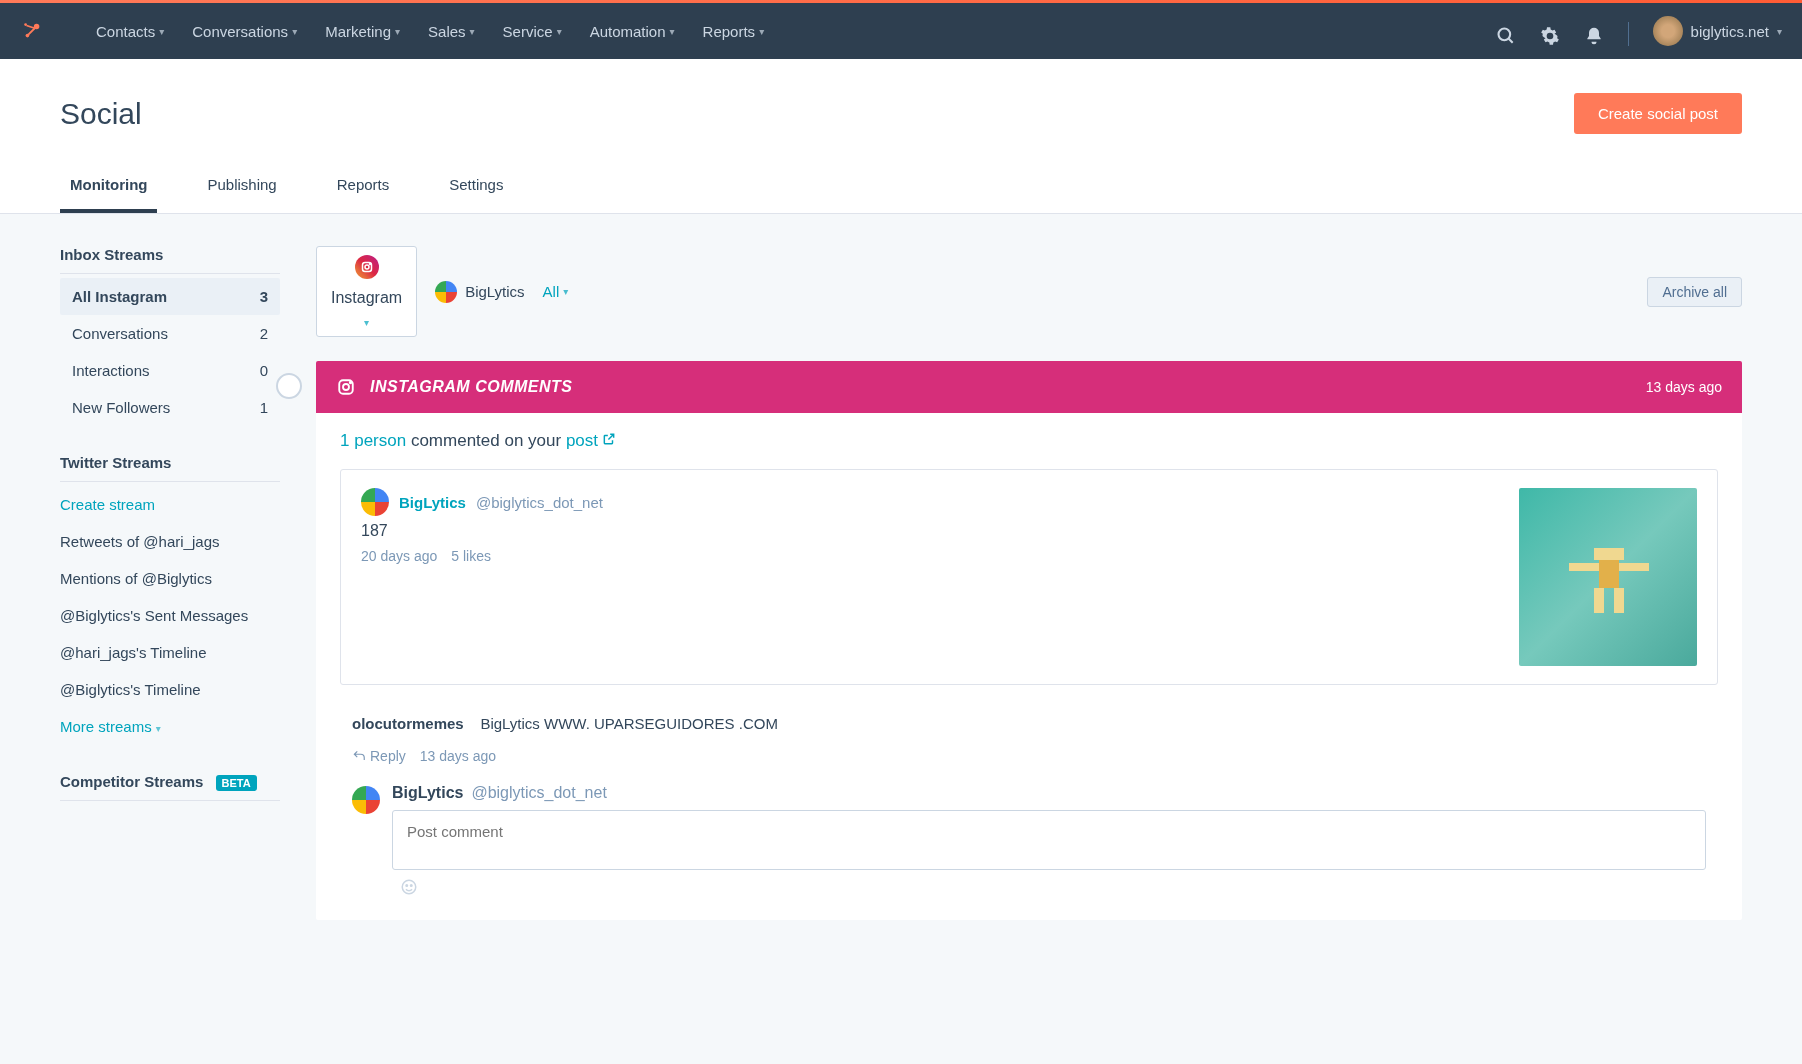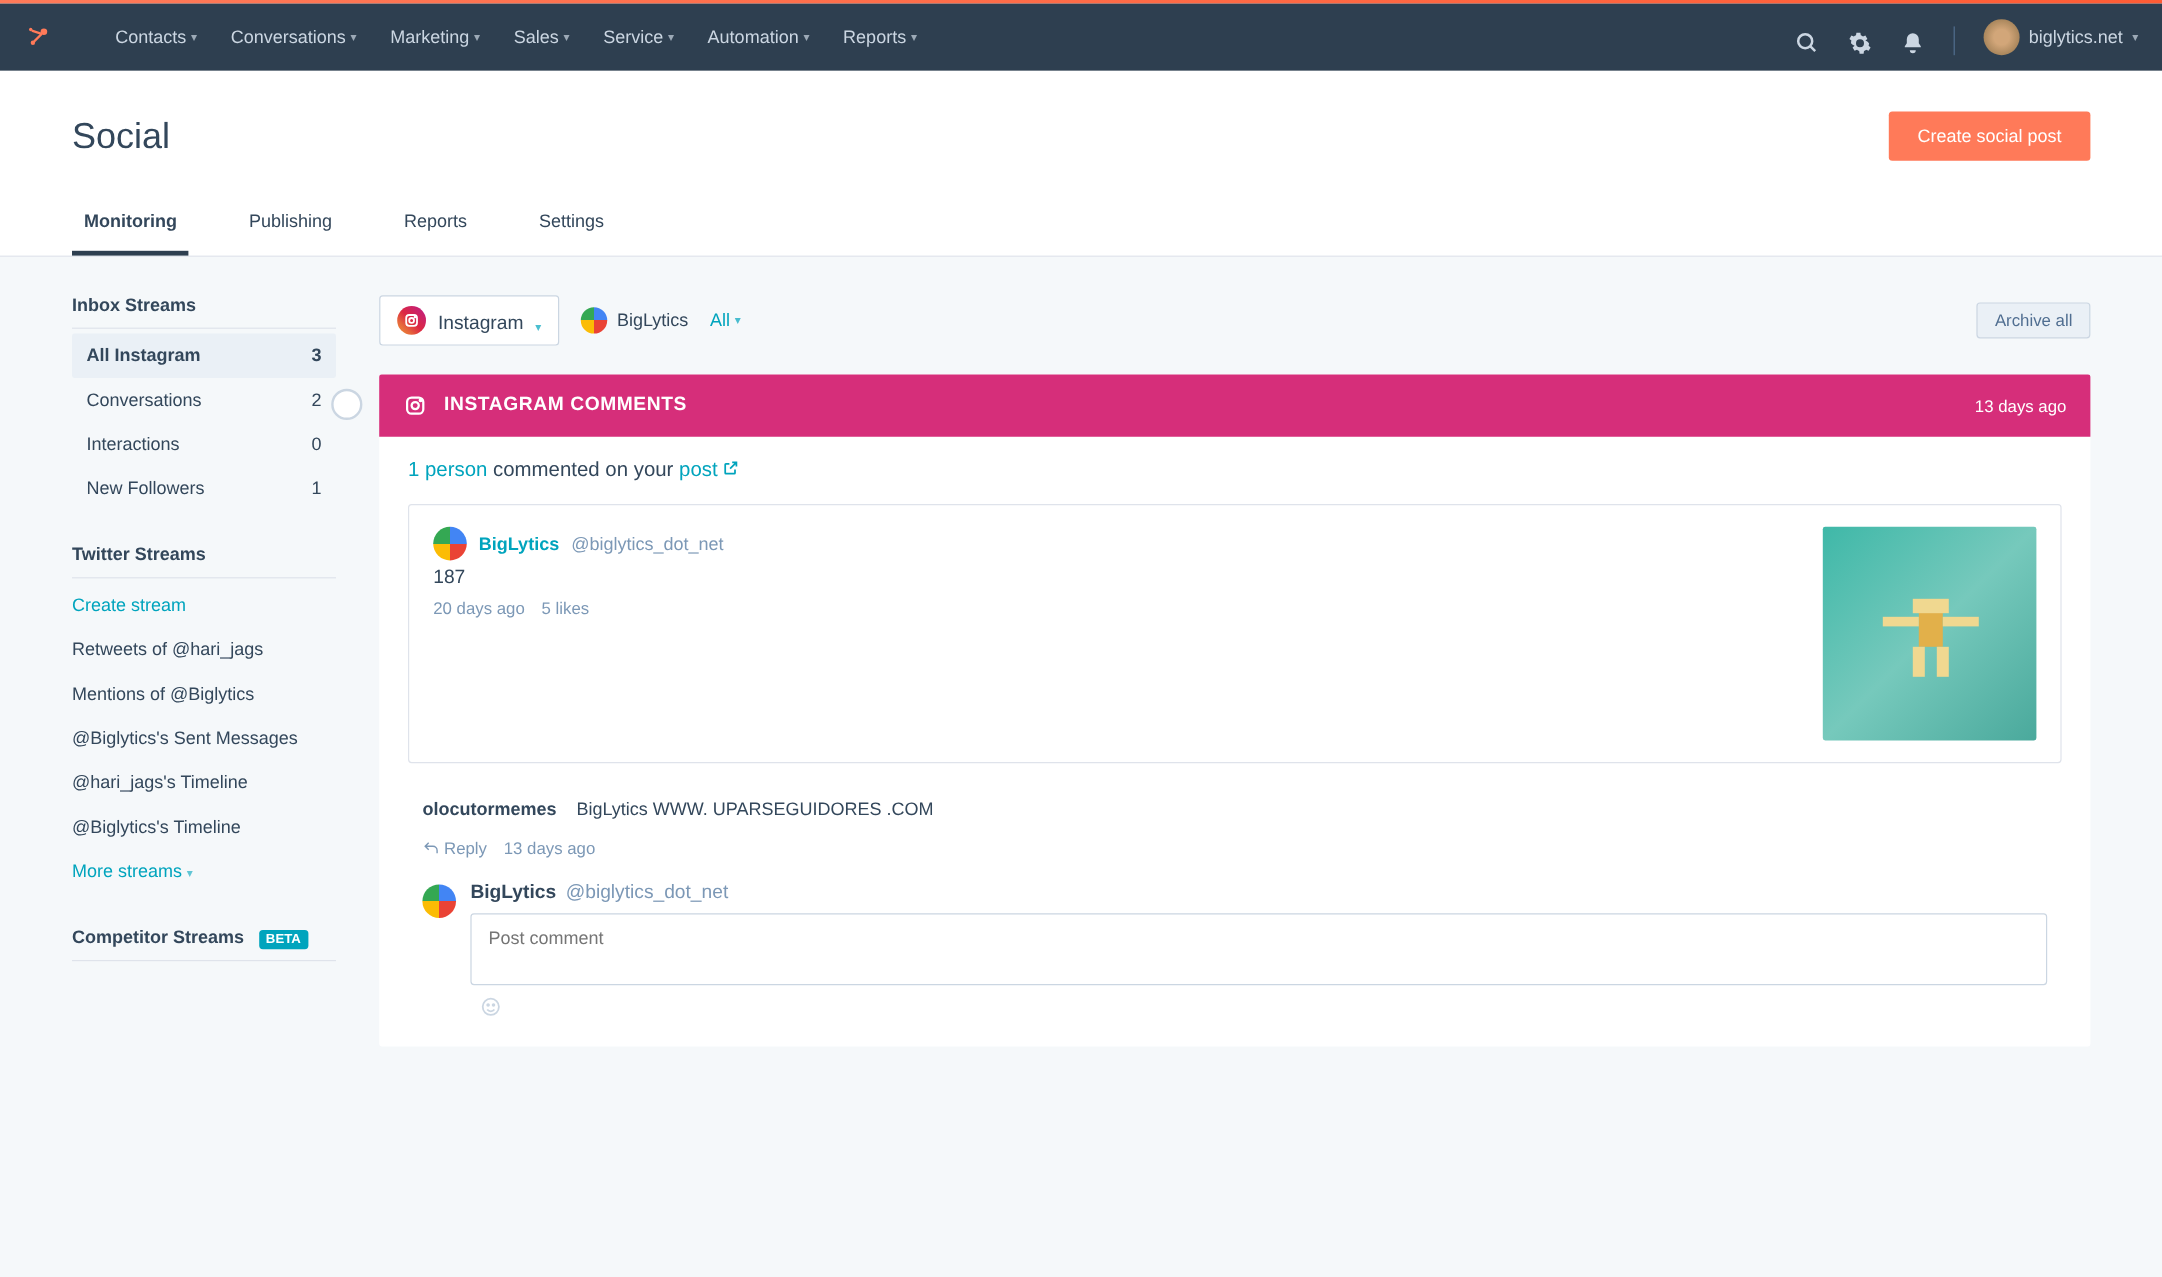--- a/index.html
+++ b/index.html
@@ -36,21 +36,21 @@
 .sidebar-item.active { background: #eaf0f6; font-weight: 600; }
 .sidebar-link { padding: 10px 0; cursor: pointer; font-size: 15px; color: #33475b; display:block;}
 .sidebar-link.accent { color: #00a4bd; }
 .sidebar-section { margin-bottom: 28px; }
 .badge-beta { background: #00a4bd; color:#fff; font-size:11px; padding:2px 6px; border-radius:3px; margin-left:8px; font-weight:600;}
 .more-caret { font-size:10px; margin-left:4px; opacity:0.6;}
 
 
 .content { flex: 1; }
 .filter-row { display: flex; align-items: center; gap: 18px; margin-bottom: 24px; }
-.platform-chip { display: flex; align-items: flex-end; gap: 10px; border: 1px solid #cbd6e2; border-radius: 3px; padding: 8px 14px; background:#fff; cursor:pointer;}
+.platform-chip { display: flex; align-items: center; gap: 10px; border: 1px solid #cbd6e2; border-radius: 3px; padding: 8px 14px; background:#fff; cursor:pointer;flex-direction:column;}
 .ig-circle { width: 24px; height: 24px; border-radius: 50%; background: linear-gradient(45deg, #f09433, #e6683c, #dc2743, #cc2366, #bc1888); display:flex; align-items:center; justify-content:center;}
 .ig-circle-sm { width: 20px; height: 20px; }
 .account-chip { display:flex; align-items:center; gap:8px; cursor:pointer; font-size:15px;}
 .g-avatar { width:22px; height:22px; border-radius:50%; background: conic-gradient(#4285f4 0 25%, #ea4335 25% 50%, #fbbc05 50% 75%, #34a853 75% 100%); }
 .filter-all { color:#00a4bd; cursor:pointer; font-size:15px; display:flex; align-items:center; gap:4px;}
 .archive-btn { margin-left:auto; background:#eaf0f6; border:1px solid #cbd6e2; color:#506e91; padding:6px 14px; border-radius:3px; cursor:pointer; font-size:14px;}
 
 .card { background:#fff; border-radius:2px; }
 .card-header { background:#d62e7a; color:#fff; padding:16px 20px; display:flex; align-items:center; gap:14px; position:relative; border-radius:2px 2px 0 0;}
 .card-header .timestamp { position:absolute; right:20px; font-size:14px; }
@@ -239,21 +239,21 @@
       <div class="status-dot"></div>
       <div class="card">
         <div class="card-header">
           <div class="ig-circle ig-circle-sm" style="background:none;">
             <svg width="18" height="18" viewBox="0 0 24 24" fill="none" stroke="#fff" stroke-width="2.5">
                 <rect x="3" y="3" width="18" height="18" rx="5"></rect>
                 <circle cx="12" cy="12" r="4"></circle>
                 <circle cx="18" cy="6" r="1" fill="#fff"></circle>
               </svg>
           </div>
-          <span style="font-weight:600; letter-spacing:0.5px;">INSTAGRAM COMMENTS</span>
+          <span style="font-weight:600; letter-spacing:0.5px;font-style:italic;">INSTAGRAM COMMENTS</span>
           <span class="timestamp">13 days ago</span>
         </div>
 
         <div class="summary-line">
           <span class="link">1 person</span><span> commented on your </span><span class="link"><span>post</span><span class="ext-icon"><svg width="14" height="14" viewBox="0 0 24 24" fill="none" stroke="#00a4bd" stroke-width="2.5">
                   <path d="M14 4h6v6M20 4l-9 9M18 14v5a1 1 0 01-1 1H5a1 1 0 01-1-1V7a1 1 0 011-1h5"></path>
                 </svg></span></span>
         </div>
 
         <div class="post-card">

